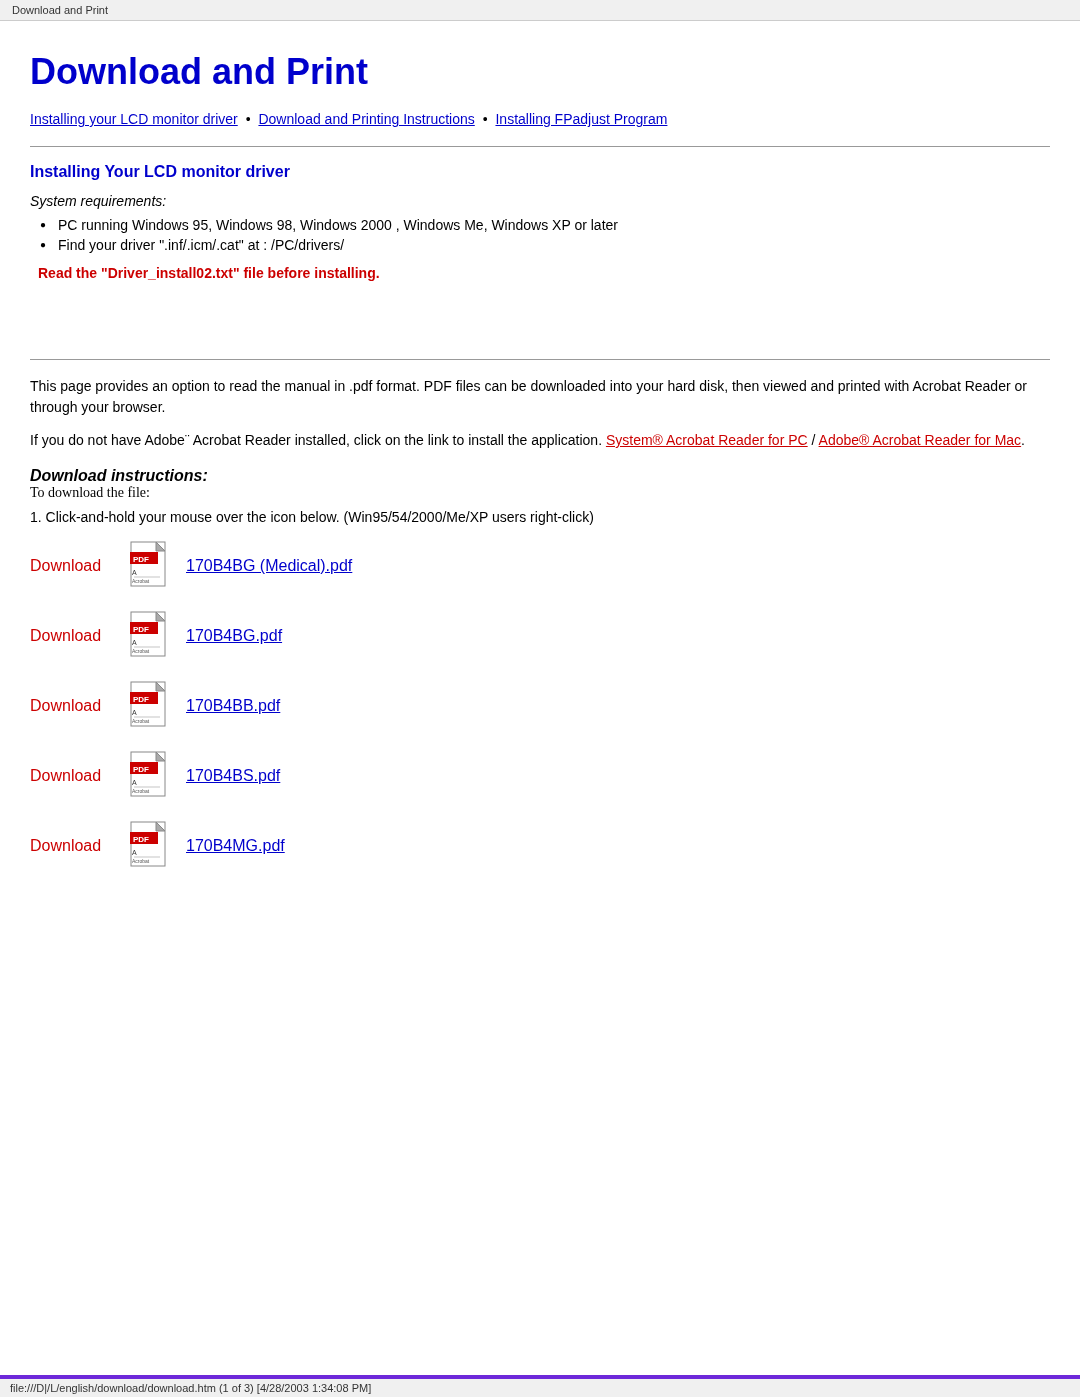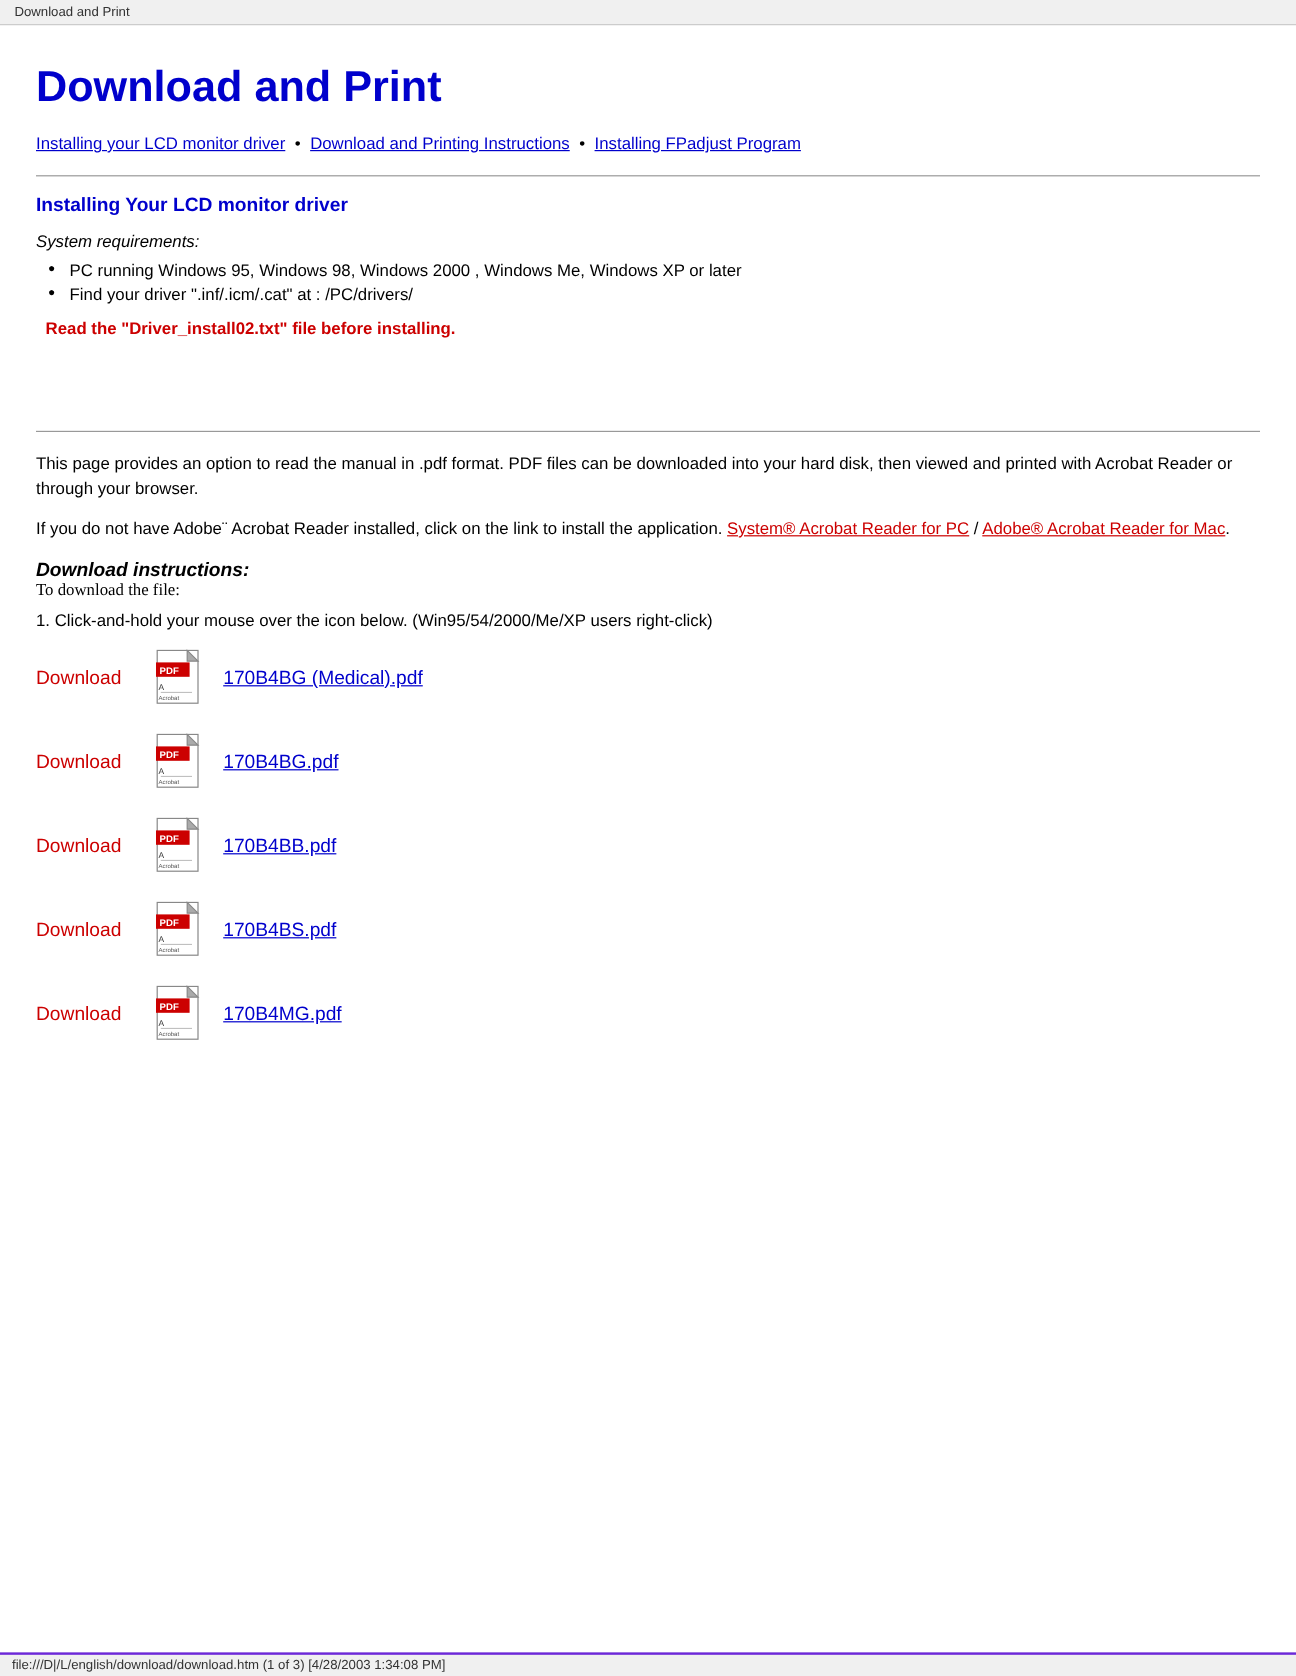--- a/index.html
+++ b/index.html
@@ -165,21 +165,21 @@
       text-decoration: underline;
       font-size: 16px;
     }
 
     .status-bar {
       position: fixed;
       bottom: 0;
       left: 0;
       width: 1080px;
       background: #f0f0f0;
-      border-top: 2px solid #6d28d9;
+      border-top: 4px solid #6d28d9;
       padding: 3px 10px;
       font-size: 11px;
       color: #333;
     }
 
     .spacer-section {
       height: 60px;
     }
   </style>
 </head>

